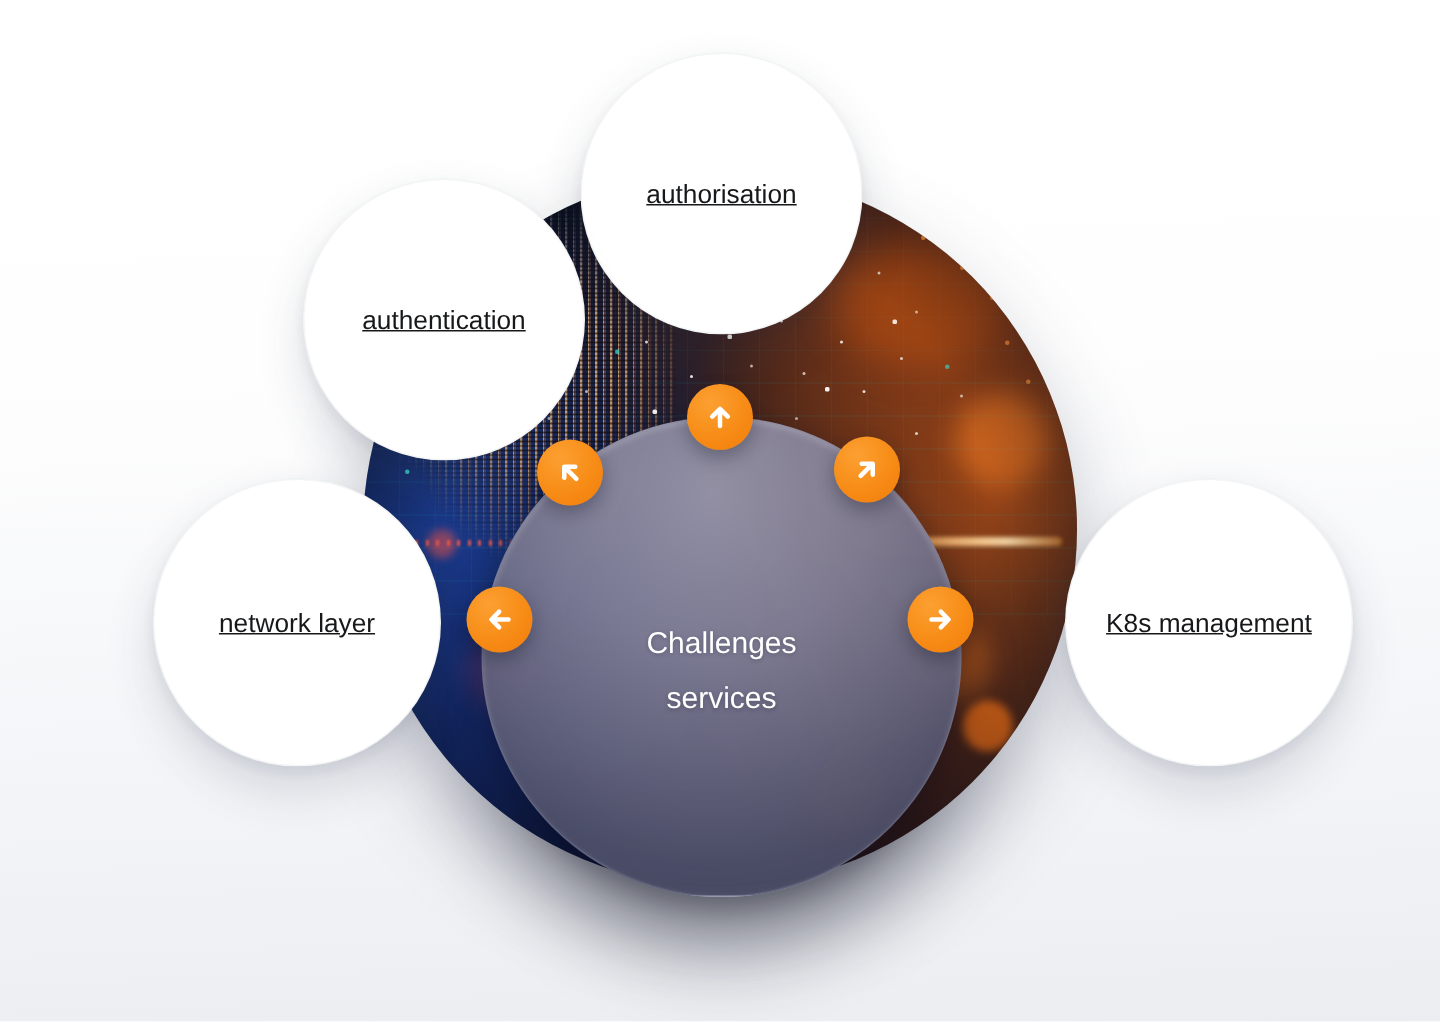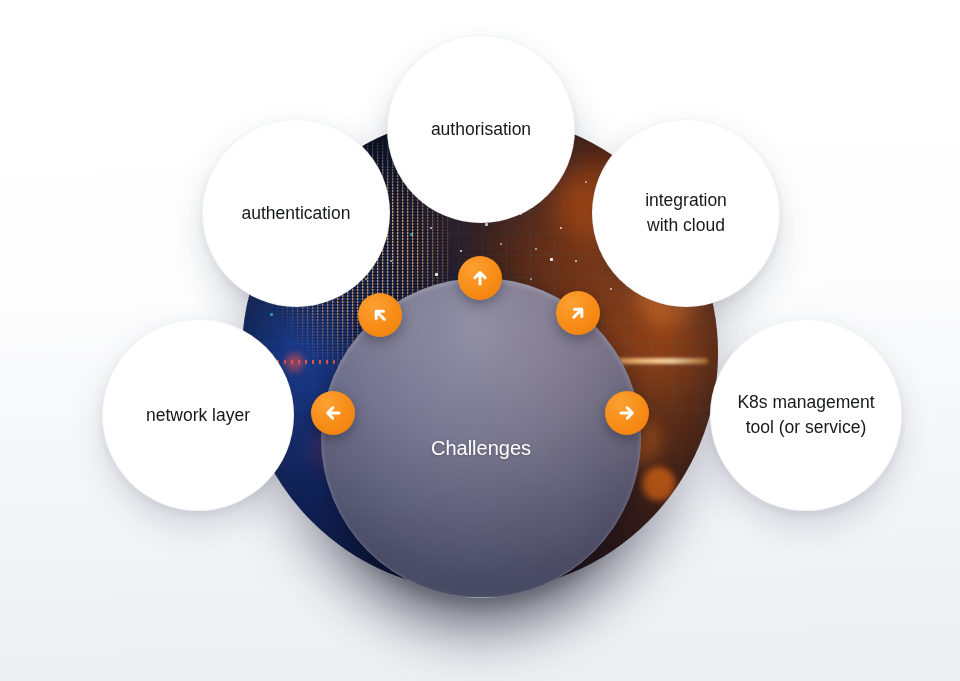--- a/index.html
+++ b/index.html
@@ -117,21 +117,21 @@
   .center-title span{display:block;}
 
   
   .node{
     position:absolute;border-radius:50%;background:#ffffff;z-index:3;
     box-shadow:0 16px 32px rgba(45,55,80,.16), 0 4px 10px rgba(45,55,80,.08);
     border:1px solid rgba(20,30,50,.05);
     display:flex;align-items:center;justify-content:center;text-align:center;
   }
   .node-label{color:#17181a;font-size:17.5px;line-height:25px;}
-  .node-label span{display:block;}
+  .node-label span{display:block;text-decoration:underline;}
   .node-top{left:387px;top:35px;width:186px;height:186px;}
   .node-upper-left{left:202px;top:119px;width:186px;height:186px;}
   .node-upper-right{left:592px;top:119px;width:186px;height:186px;}
   .node-left{left:102px;top:319px;width:190px;height:190px;}
   .node-right{left:710px;top:319px;width:190px;height:190px;justify-content:center;}
 
   
   .arrow-btn{
     position:absolute;width:44px;height:44px;border-radius:50%;z-index:4;
     background:radial-gradient(circle at 35% 28%, #fca032 0%, #f78c16 55%, #f07c0a 100%);
@@ -169,52 +169,46 @@
     <div class="bokeh b7"></div>
     <div class="stars-sm"></div>
     <div class="stars-lg"></div>
     <div class="stars-accent"></div>
     <div class="layer vignette"></div>
   </div>
 
   <div class="glass-circle">
     <div class="center-title">
       <span>Challenges</span>
+      <span>services</span>
     </div>
   </div>
 
   <div class="node node-top">
     <div class="node-label">
       <span>authorisation</span>
     </div>
   </div>
 
   <div class="node node-upper-left">
     <div class="node-label">
       <span>authentication</span>
     </div>
   </div>
 
-  <div class="node node-upper-right">
-    <div class="node-label">
-      <span>integration</span>
-      <span>with cloud</span>
-    </div>
-  </div>
 
   <div class="node node-left">
     <div class="node-label">
       <span>network layer</span>
     </div>
   </div>
 
   <div class="node node-right">
     <div class="node-label">
       <span>K8s management</span>
-      <span>tool (or service)</span>
     </div>
   </div>
 
   <div class="arrow-btn btn-up">
     <svg viewBox="0 0 24 24">
       <path d="M12 18 L12 7 M6.8 11.8 L12 6.6 L17.2 11.8" fill="none" stroke="#ffffff" stroke-width="3" stroke-linecap="round" stroke-linejoin="round"></path>
     </svg>
   </div>
   <div class="arrow-btn btn-up-left">
     <svg viewBox="0 0 24 24">

